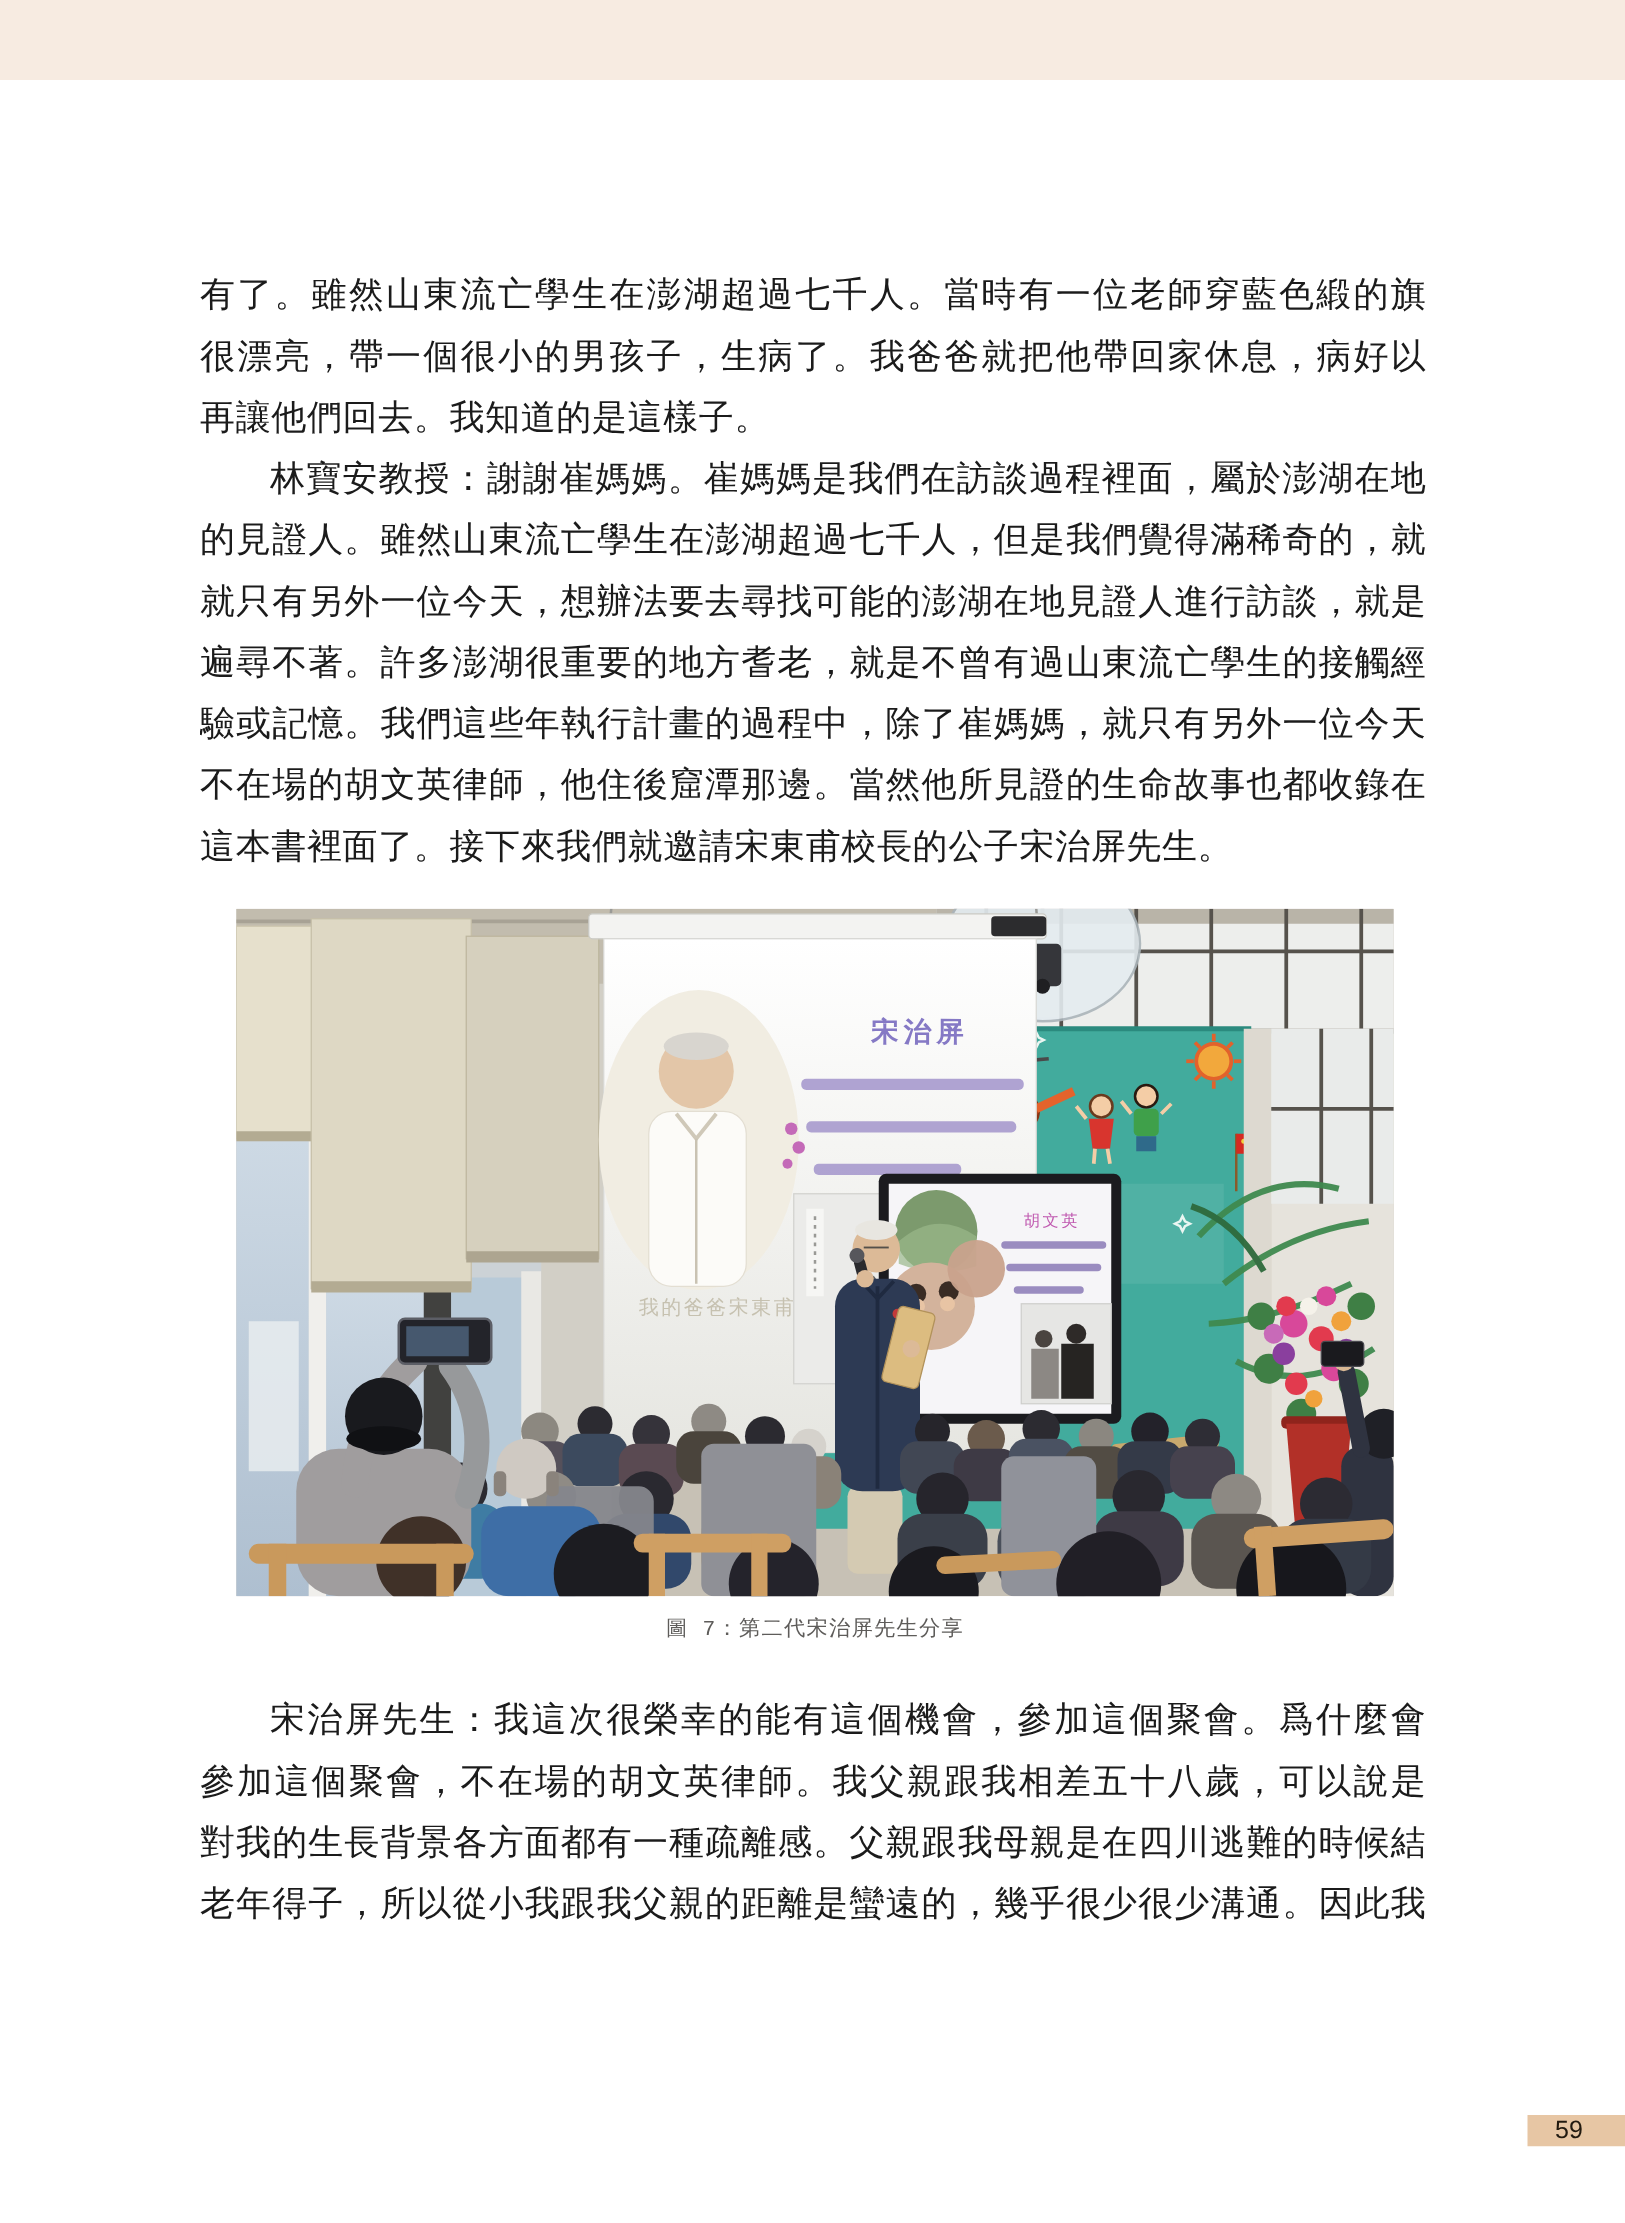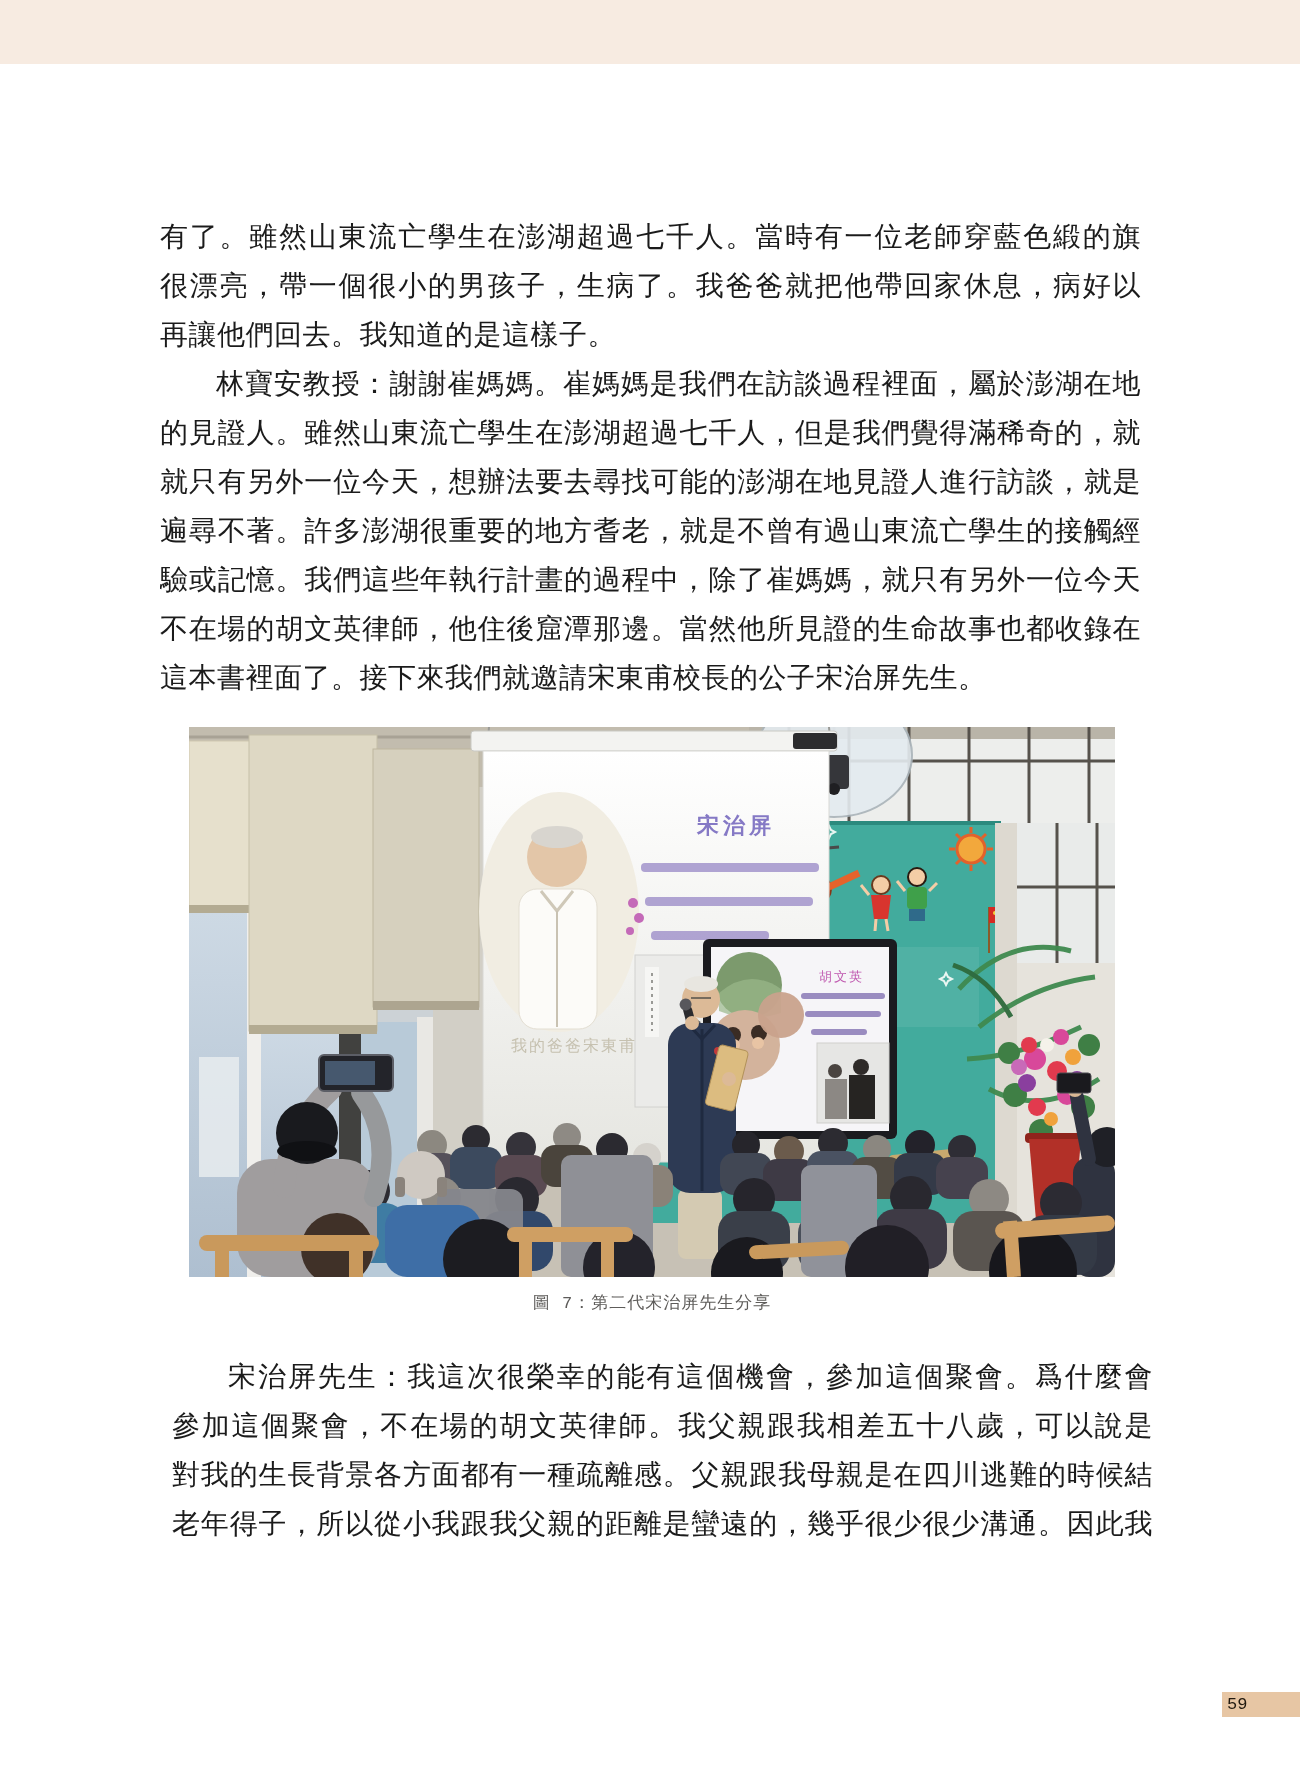--- a/index.html
+++ b/index.html
@@ -7,21 +7,21 @@
     position:relative; width:1300px; height:1778px; background:#ffffff;
     overflow:hidden;
     font-family:"Liberation Serif","DejaVu Serif",serif;
   }
   .top-band {
     position:absolute; left:0; top:0; width:1300px; height:64px;
     background:#f7ebe1;
   }
   .tb { position:absolute; left:160px; width:981px; color:#1b1b1b; font-size:28px; }
   .tb1 { top:212px; }
-  .tb2 { top:1352px;margin-left:12px; }
+  .tb2 { top:1352px; }
   .line {
     height:49px; line-height:49px; overflow:hidden;
     text-align:justify; text-align-last:justify;
     letter-spacing:0.5px;
   }
   .line.short { text-align-last:left; }
   .line.ind { text-indent:56px; }
   .figure {
     position:absolute; left:189px; top:727px; width:926px; height:550px;
     margin:0; padding:0;text-align:right;
@@ -31,23 +31,23 @@
     position:absolute; left:189px; top:1291px; width:926px;
     text-align:center;
     font-family:Liberation Mono, monospace;
     font-size:17px; color:#5e5c5a; letter-spacing:1px;
   }
   .pagenum-band {
     position:absolute; left:1222px; top:1692px; width:78px; height:25px;
     background:#e7c6a4;
   }
   .pagenum-band span {
-    display:block; padding-left:5px; line-height:25px;
-    font-family:Liberation Mono, monospace;
-    font-size:17px; color:#221a10;
+    display:block; padding-left:22px; line-height:25px;
+    font-family:Liberation Sans, sans-serif;
+    font-size:20px; color:#221a10;
   }
   .slide-title { font-family:"Liberation Sans","DejaVu Sans",sans-serif; font-weight:bold; }
   .slide-cap, .tv-title { font-family:"Liberation Sans","DejaVu Sans",sans-serif; }
 </style>
 </head>
 <body>
 
 <div class="page">
 
   <div class="top-band"></div>

